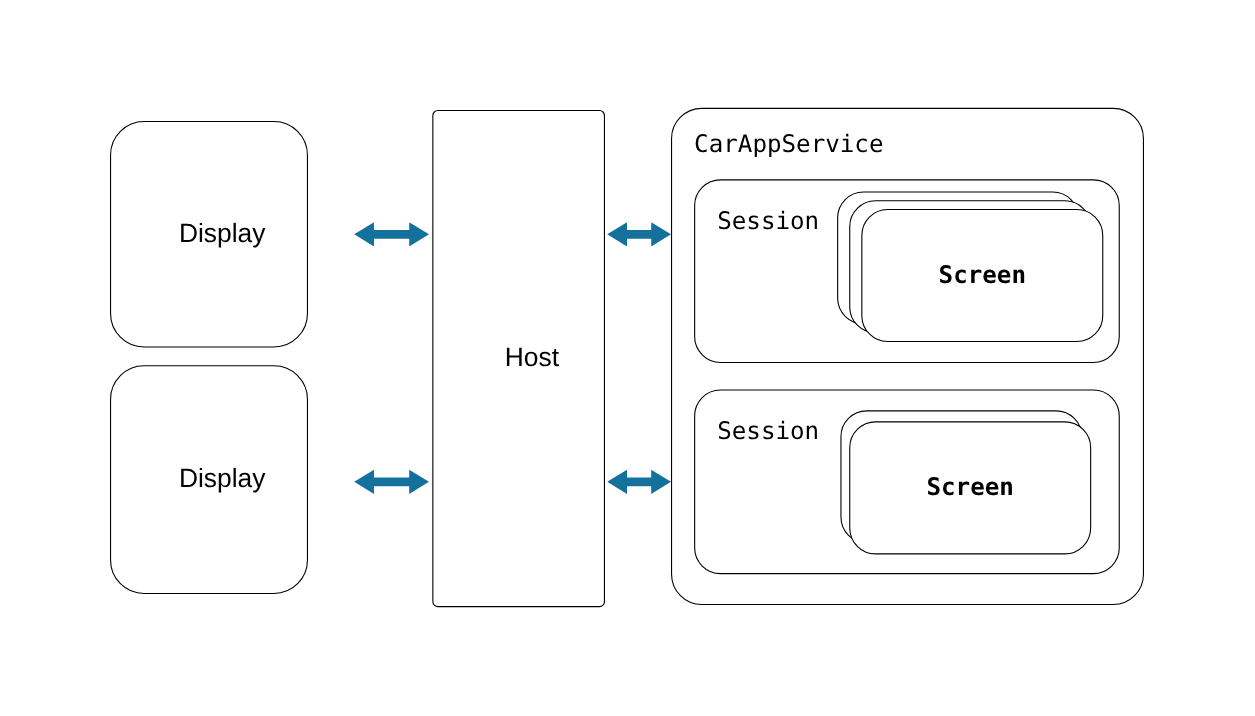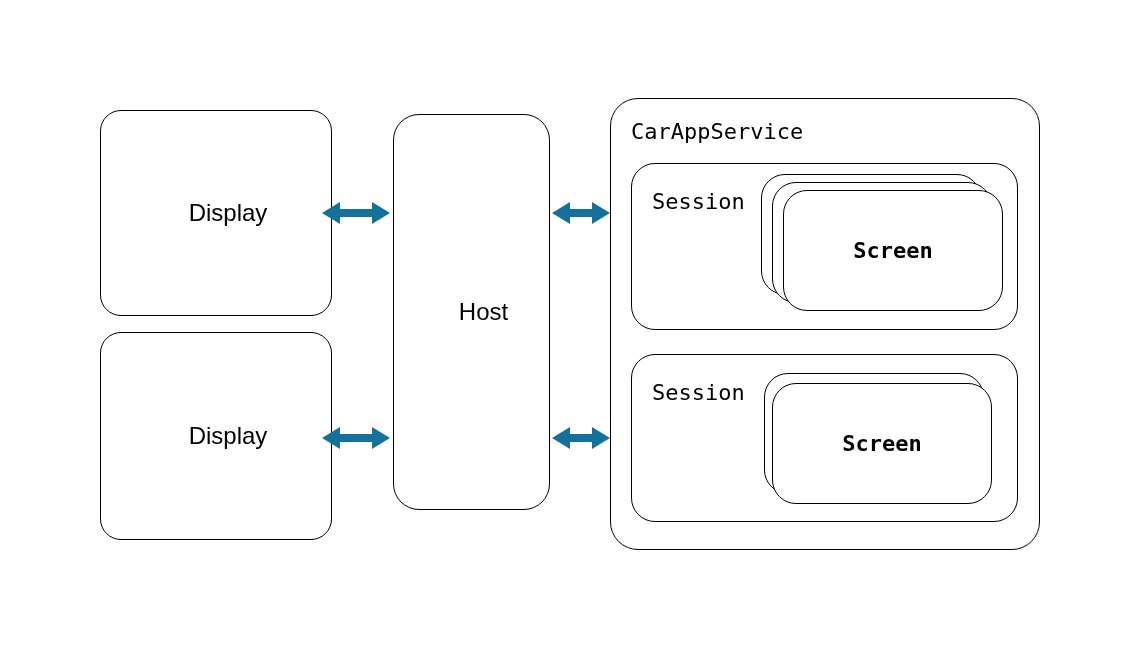--- a/index.html
+++ b/index.html
@@ -31,26 +31,26 @@
     color: #000000;
     white-space: nowrap;
   }
   .center-flex {
     display: flex;
     align-items: center;
     justify-content: center;
   }
 
   
-  .display-box { left: 100px; width: 232px; border-radius: 21px; }
+  .display-box { left: 100px; width: 180px; border-radius: 31px; }
   .display-1 { top: 110px; height: 206px; }
   .display-2 { top: 332px; height: 208px; }
 
   
-  .host-box { left: 393px; top: 100px; width: 157px; height: 396px; border-radius: 26px; margin-top: 14px; }
+  .host-box { left: 393px; top: 100px; width: 157px; height: 452px; border-radius: 5px; }
 
   
   .service-box { left: 610px; top: 98px; width: 430px; height: 452px; border-radius: 28px; }
   .service-title { position: absolute; left: 20px; top: 20px; }
 
   .session-box { left: 20px; width: 387px; border-radius: 24px; }
   .session-1 { top: 64px; height: 167px; }
   .session-2 { top: 255px; height: 168px; }
   .session-title { position: absolute; left: 20px; top: 25px; }
 

